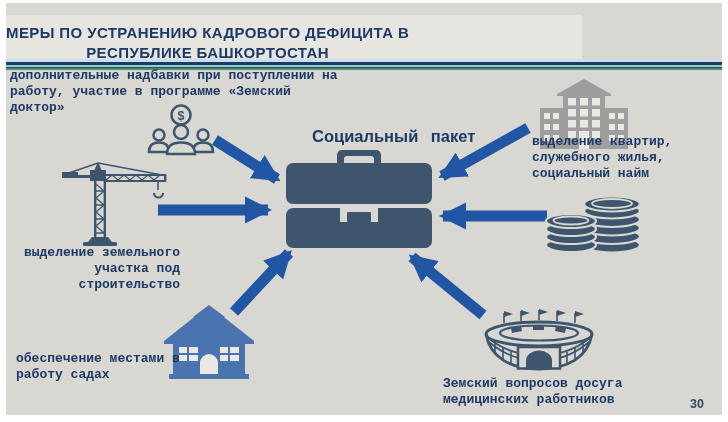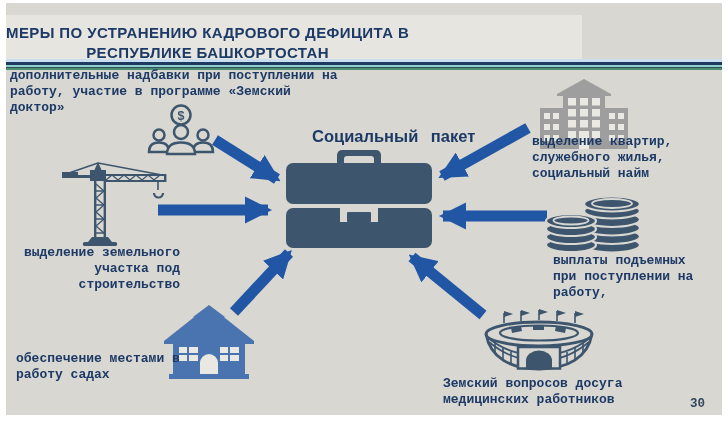--- a/index.html
+++ b/index.html
@@ -27,21 +27,21 @@
   .arrows { position:absolute; left:0; top:0; width:716px; height:412px; }
 
   .txt { position:absolute; color:var(--text-navy,#1d3a66); font-weight:bold;
          font-size:13px; line-height:1.22;font-family:Liberation Mono, monospace; }
   .icon { position:absolute; }
 
   .center-label { position:absolute; left:278px; top:124px; width:200px;
                   color:var(--text-navy,#1d3a66); font-weight:bold; font-size:16.5px;
                   word-spacing:8px; white-space:nowrap;margin-left:28px; }
   .page-num { position:absolute; left:684px; top:394px; font-size:12.5px;
-              font-weight:bold; color:#33475e;font-family:Liberation Mono, monospace; }
+              font-weight:bold; color:#33475e; }
 </style>
 </head>
 <body>
 
 <div class="frame">
   <div class="slide">
 
     <div class="title-band">
       <div class="title">
         <span>МЕРЫ ПО УСТРАНЕНИЮ КАДРОВОГО ДЕФИЦИТА В</span><br>
@@ -180,21 +180,20 @@
         <ellipse cx="68" cy="9" rx="28" ry="7.5"></ellipse>
         <ellipse cx="68" cy="8.5" rx="20" ry="4.5" fill="none" stroke-width="1.8"></ellipse>
         <ellipse cx="27" cy="50" rx="25" ry="7"></ellipse>
         <ellipse cx="27" cy="42" rx="25" ry="7"></ellipse>
         <ellipse cx="27" cy="34" rx="25" ry="7"></ellipse>
         <ellipse cx="27" cy="26" rx="25" ry="7"></ellipse>
         <ellipse cx="27" cy="25.5" rx="17.5" ry="4" fill="none" stroke-width="1.8"></ellipse>
       </g>
     </svg>
 
-    <div class="txt" style="left:547px; top:250px; width:152px;">выплаты подъемных при поступлении на работу,</div>
 
     <svg class="icon" style="left:468px; top:306px;" width="130" height="74" viewBox="0 0 130 74">
       <g stroke="var(--icon-dark,#3d566e)" fill="none">
         <path d="M30,14 v-10 M47,12 v-10 M65,11 v-10 M83,12 v-10 M101,14 v-10" stroke-width="1.6"></path>
         <g fill="var(--icon-dark,#3d566e)" stroke="none">
           <polygon points="30,2 39,5 30,8"></polygon>
             <polygon points="47,1 56,4 47,7"></polygon>
           <polygon points="65,0 74,3 65,6"></polygon>
             <polygon points="83,1 92,4 83,7"></polygon>
           <polygon points="101,2 110,5 101,8"></polygon>

